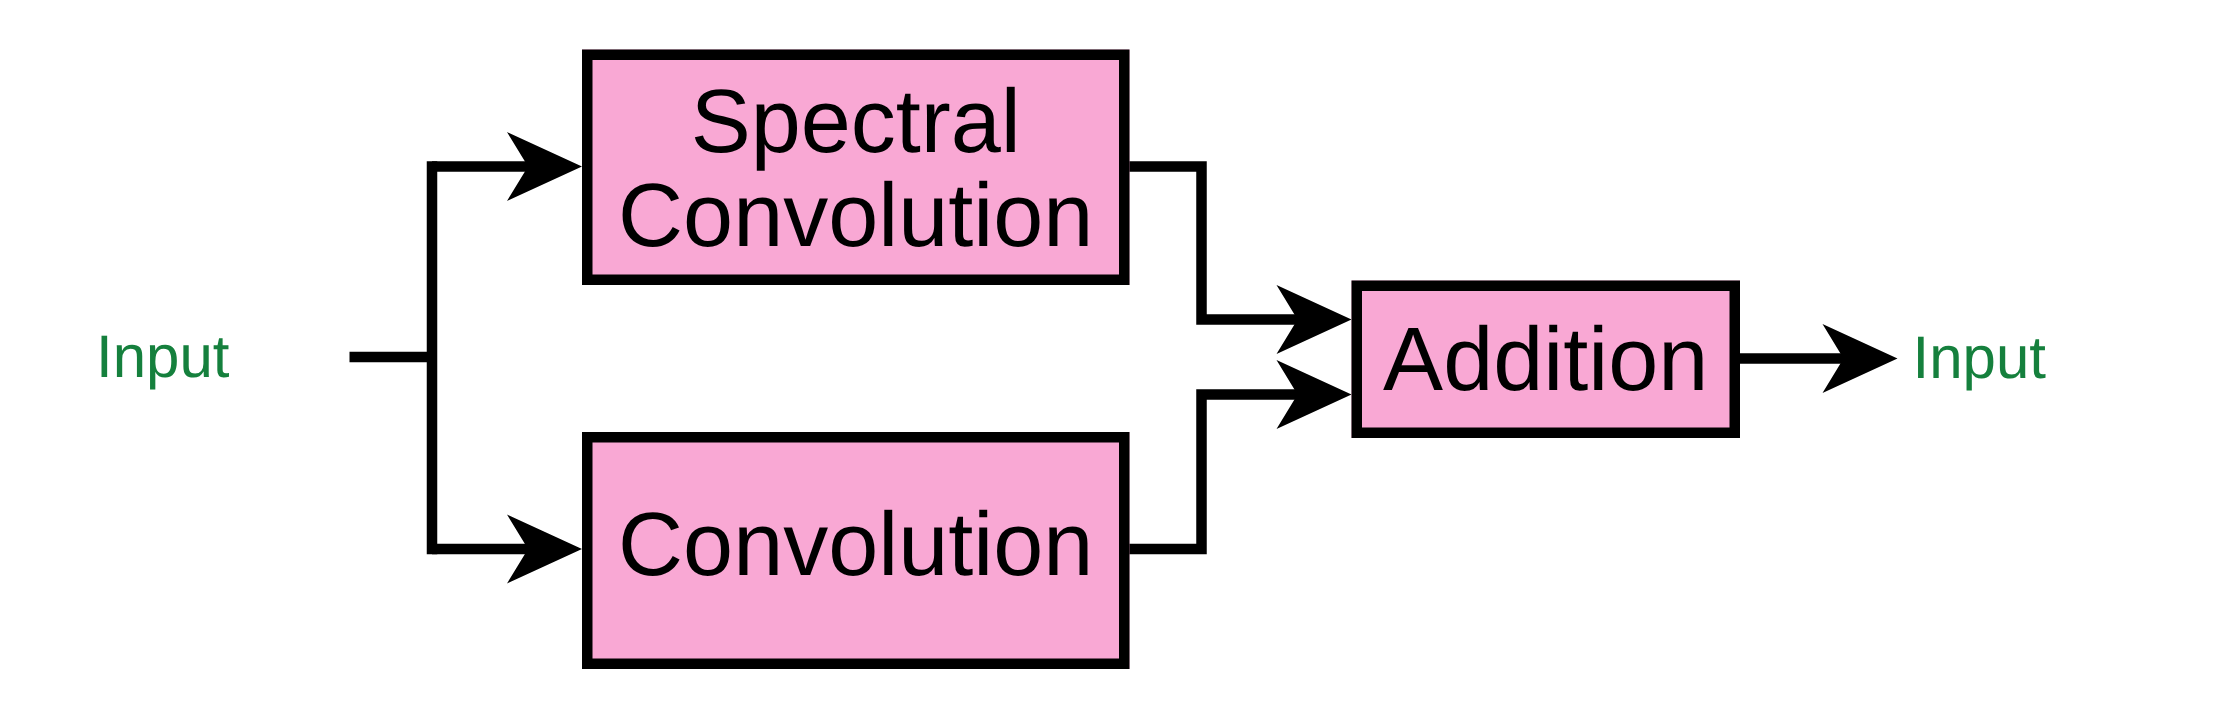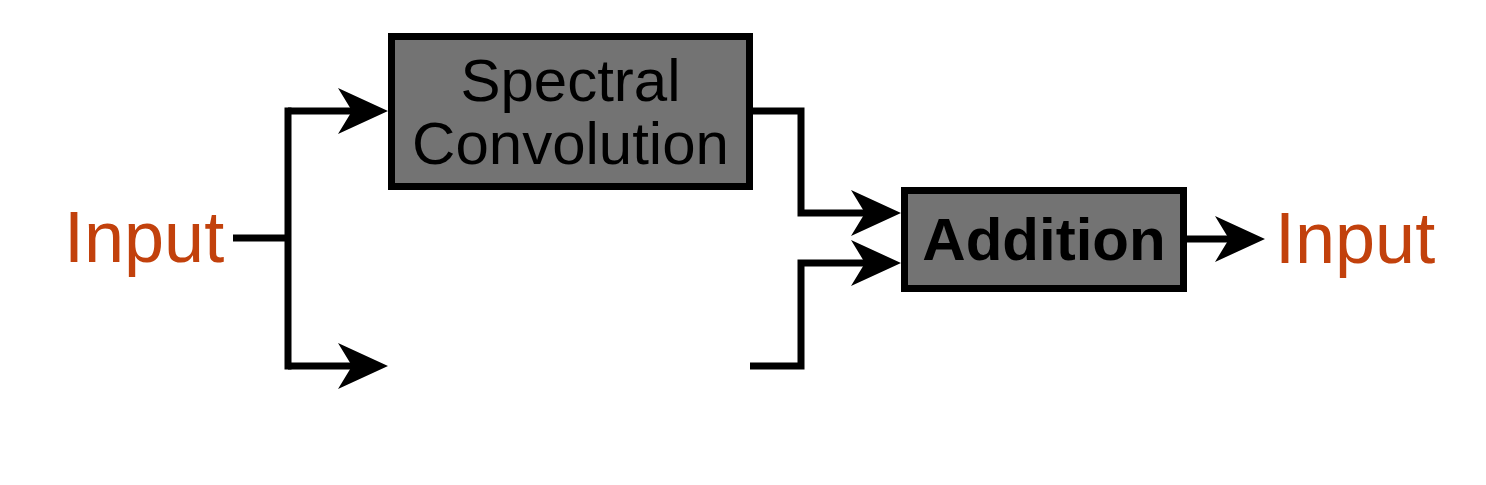--- a/index.html
+++ b/index.html
@@ -30,21 +30,21 @@
     stroke-linejoin: miter;
   }
   .connector-layer polygon {
     fill: #000000;
     stroke: none;
   }
   .node-box {
     position: absolute;
     box-sizing: border-box;
     border: 7px solid #000000;
-    background: #737373;
+    background: #f9a8d4;
     display: flex;
     align-items: center;
     justify-content: center;
     text-align: center;
     font-size: 60px;
     line-height: 1.05;
     color: #000000;
   }
   .node-box.spectral {
     left: 388px;
@@ -57,31 +57,30 @@
     top: 288px;
     width: 365px;
     height: 158px;
   }
   .node-box.convolution .node-label {
     transform: translateY(-5px);
   }
   .node-box.addition {
     left: 901px;
     top: 187px;
-    width: 286px;
+    width: 259px;
     height: 105px;
-    font-weight: bold;
   }
   .terminal-label {
     position: absolute;
-    font-size: 72px;
+    font-size: 40px;
     line-height: 1.05;
     white-space: nowrap;
     transform: translateY(-50%);
-    color: #c2410c;
+    color: #15803d;
   }
   .terminal-label.input {
     left: 64px;
     top: 238px;
   }
   .terminal-label.output {
     left: 1275px;
     top: 239px;
   }
 </style>
@@ -110,20 +109,23 @@
     <path d="M1157 239 H1230"></path>
     <polygon points="1265,239 1215,216 1229,239 1215,262"></polygon>
   </svg>
 
   <div class="terminal-label input">Input</div>
 
   <div class="node-box spectral">
     <span class="node-label">Spectral Convolution</span>
   </div>
 
+  <div class="node-box convolution">
+    <span class="node-label">Convolution</span>
+  </div>
 
   <div class="node-box addition">
     <span class="node-label">Addition</span>
   </div>
 
   <div class="terminal-label output">Input</div>
 
 </div>
 
 </body></html>

